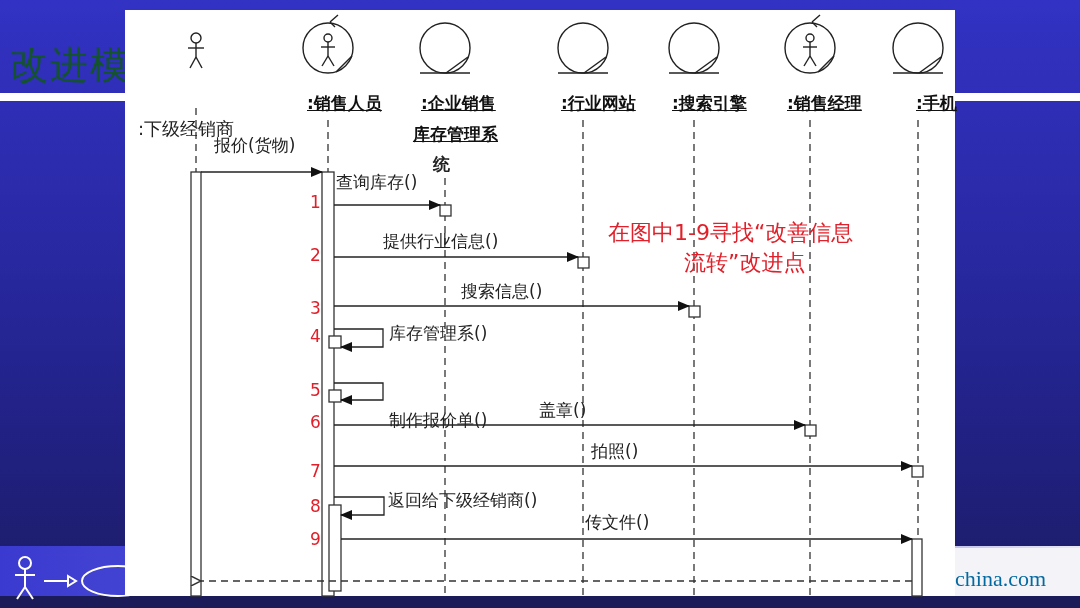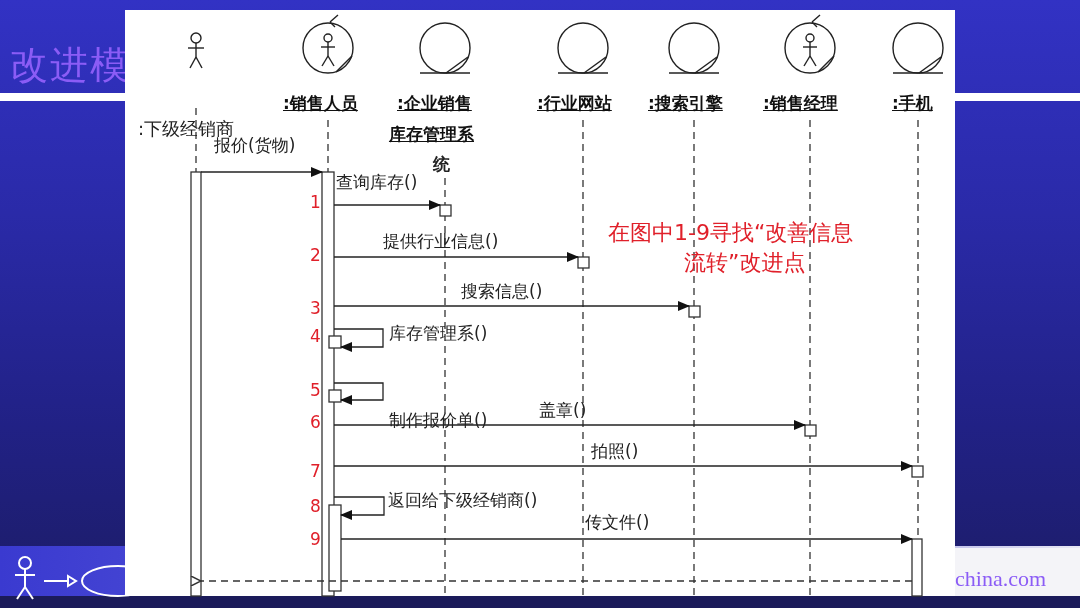--- a/index.html
+++ b/index.html
@@ -2,37 +2,37 @@
 <html><head>
 <meta charset="utf-8">
 <style>
   html, body { margin:0; padding:0; }
   body {
     width:1080px; height:608px; position:relative; overflow:hidden;
     font-family: "DejaVu Sans", "Liberation Sans", sans-serif;
     background: linear-gradient(180deg, #3232c4 0%, #2a2aa8 35%, #212185 70%, #1c1c66 100%);
   }
   .title {
-    position:absolute; left:10px; top:40px; color:#8b5cf6; font-size:38px; letter-spacing:2px;
+    position:absolute; left:10px; top:40px; color:#14532d; font-size:38px; letter-spacing:2px;
   }
   .title-rule {
     position:absolute; left:0; top:93px; width:1080px; height:8px; background:#ffffff;
   }
   .footer-band {
     position:absolute; left:0; top:546px; width:1080px; height:50px;
     background: linear-gradient(90deg, #3a3ad0 0%, #5858d8 40%, #8c8ce0 70%, #e8e8f4 100%);
   }
   .footer-bottom {
     position:absolute; left:0; top:596px; width:1080px; height:12px; background:#1b1b5a;
   }
   .footer-white {
     position:absolute; left:945px; top:548px; width:135px; height:48px; background:#f4f4f8;
   }
   .footer-url {
-    position:absolute; left:955px; top:566px; font-family:"Liberation Serif", serif; font-size:22px; color:#8b5cf6;
+    position:absolute; left:955px; top:566px; font-family:"Liberation Serif", serif; font-size:22px; color:#0369a1;
   }
   .panel {
     position:absolute; left:125px; top:10px; width:830px; height:586px; background:#ffffff;
   }
   svg.diagram { position:absolute; left:0; top:0; }
   .usecase-icon { position:absolute; left:8px; top:553px; }
 </style>
 </head>
 <body>
 
@@ -151,21 +151,21 @@
   <polyline points="334,383 383,383 383,400 341,400" fill="none" stroke="#222" stroke-width="1.3" marker-end="url(#arrowFilled)"></polyline>
   <line x1="334" y1="425" x2="805" y2="425" stroke="#222" stroke-width="1.3" marker-end="url(#arrowFilled)"></line>
   <line x1="334" y1="466" x2="912" y2="466" stroke="#222" stroke-width="1.3" marker-end="url(#arrowFilled)"></line>
   <polyline points="334,497 384,497 384,515 341,515" fill="none" stroke="#222" stroke-width="1.3" marker-end="url(#arrowFilled)"></polyline>
   <line x1="341" y1="539" x2="912" y2="539" stroke="#222" stroke-width="1.3" marker-end="url(#arrowFilled)"></line>
   <line x1="912" y1="581" x2="201" y2="581" stroke="#333" stroke-width="1.3" stroke-dasharray="7,5" marker-end="url(#arrowOpen)"></line>
 </svg>
 
 <style>
   .t { position:absolute; color:#222; font-size:17px; white-space:nowrap; line-height:1; }
-  .hdr { font-weight:bold; text-decoration:underline; font-size:17px; color:#111; }
+  .hdr { font-weight:bold; text-decoration:underline; font-size:17px; color:#111;margin-left:24px; }
   .num { position:absolute; color:#e0202a; font-size:17px; line-height:1; }
   .note { position:absolute; color:#e0202a; font-size:22px; line-height:1.35; text-align:center; white-space:nowrap; }
 </style>
 
 <div class="t" style="left:138px;top:80px;font-size:18px;margin-top:40px;">:下级经销商</div>
 <div class="t hdr" style="left:283px;top:95px;">:销售人员</div>
 <div class="t hdr" style="left:397px;top:95px;">:企业销售</div>
 <div class="t hdr" style="left:389px;top:126px;">库存管理系</div>
 <div class="t" style="left:433px;top:156px;font-weight:bold;">统</div>
 <div class="t hdr" style="left:537px;top:95px;">:行业网站</div>

